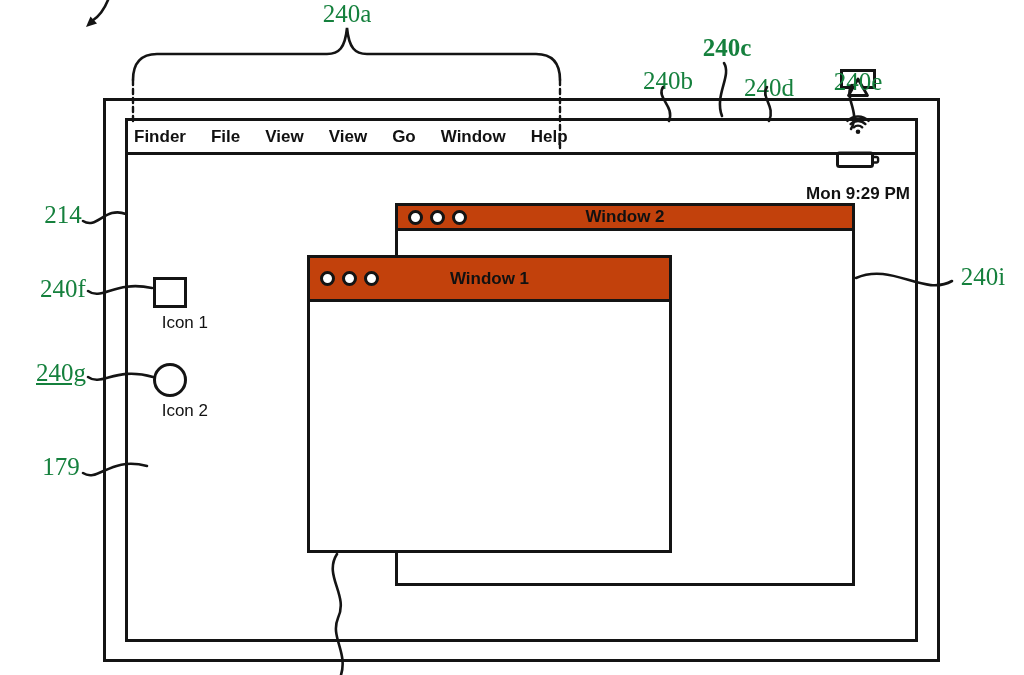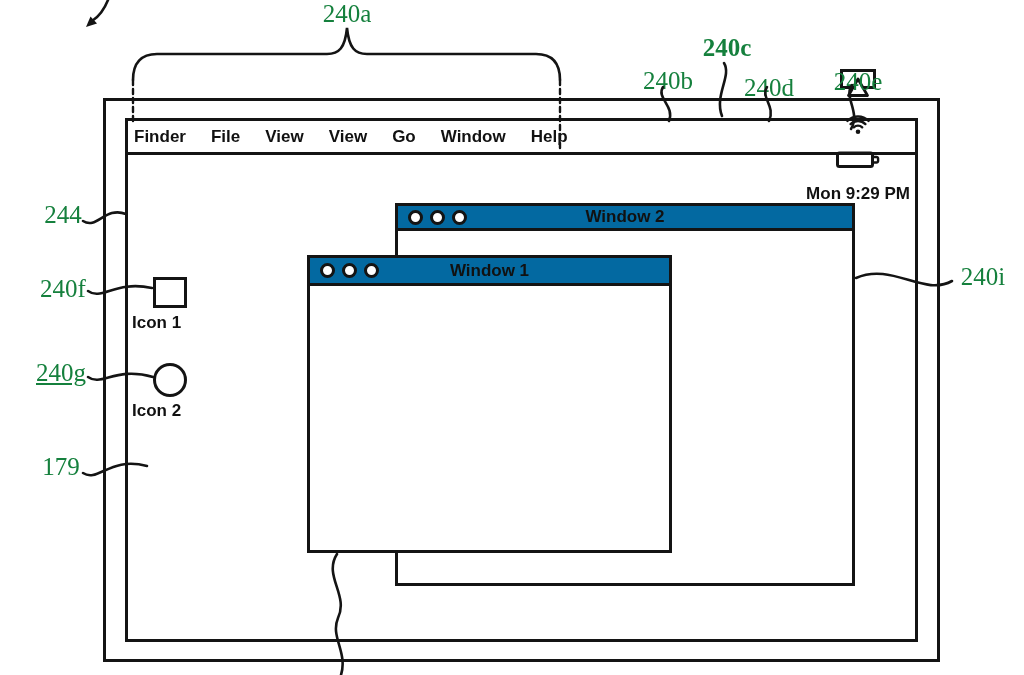--- a/index.html
+++ b/index.html
@@ -13,28 +13,28 @@
   .desktop{left:125px;top:118px;width:793px;height:524px;border:3px solid #141414;background:#fff;}
   
   .menubar{left:125px;top:118px;width:793px;height:37px;border:3px solid #141414;
            background:#fff;display:flex;align-items:center;justify-content:space-between;}
   .menu-items{display:flex;gap:25px;padding-left:6px;font-weight:bold;font-size:17px;white-space:nowrap;}
   .status{display:flex;align-items:center;gap:13px;padding-right:5px;flex-direction:column;}
   .clock{font-weight:bold;font-size:17px;white-space:nowrap;}
   
   .window{border:3px solid #141414;background:#fff;}
   .titlebar{box-sizing:border-box;border-bottom:3px solid #141414;position:relative;
-            display:flex;align-items:center;background:#0369a1;}
+            display:flex;align-items:center;background:#c2410c;}
   .dots{display:flex;gap:7px;margin-left:10px;z-index:1;}
   .dot{width:9px;height:9px;border:3px solid #141414;border-radius:50%;background:#fff;}
   .wtitle{position:absolute;left:0;right:0;text-align:center;font-weight:bold;font-size:17px;}
   
   .dicon-square{left:153px;top:277px;width:34px;height:31px;border:3px solid #141414;background:#fff;}
   .dicon-circle{left:153px;top:363px;width:34px;height:34px;border:3px solid #141414;border-radius:50%;background:#fff;}
-  .dicon-label{position:absolute;width:76px;text-align:left;font-weight:bold;font-size:17px;}
+  .dicon-label{position:absolute;width:76px;text-align:right;font-weight:normal;font-size:17px;}
   
   #overlay{position:absolute;left:0;top:0;width:1024px;height:675px;pointer-events:none;}
   #overlay path{fill:none;stroke:#141414;stroke-width:2.6px;stroke-linecap:round;}
   #overlay .dash{stroke-dasharray:5 4;stroke-width:2.4px;}
   #overlay .fill{fill:#141414;stroke:none;}
 </style>
 </head>
 <body>
 
 <div id="fig">
@@ -78,42 +78,42 @@
         <span class="dot"></span>
         <span class="dot"></span>
         <span class="dot"></span>
       </span>
       <span class="wtitle">Window 2</span>
     </div>
     <div></div>
   </div>
 
   <div class="abs window" style="left:307px;top:255px;width:365px;height:298px;">
-    <div class="titlebar" style="height:28px;">
+    <div class="titlebar" style="height:44px;">
       <span class="dots">
         <span class="dot"></span>
         <span class="dot"></span>
         <span class="dot"></span>
       </span>
       <span class="wtitle">Window 1</span>
     </div>
     <div></div>
   </div>
 
   <div class="abs dicon-square"></div>
   <div class="dicon-label" style="left:132px;top:313px;">Icon 1</div>
   <div class="abs dicon-circle"></div>
   <div class="dicon-label" style="left:132px;top:401px;">Icon 2</div>
 
   <div class="ref" style="left:316px;top:1px;width:62px;">240a</div>
   <div class="ref" style="left:639px;top:60px;width:58px;margin-top:8px;">240b</div>
   <div class="ref" style="left:698px;top:35px;width:58px;font-weight:bold;">240c</div>
   <div class="ref" style="left:740px;top:75px;width:58px;">240d</div>
   <div class="ref" style="left:829px;top:56px;width:58px;margin-top:13px;">240e</div>
-  <div class="ref" style="left:36px;top:202px;width:54px;">244</div>
+  <div class="ref" style="left:36px;top:202px;width:54px;">214</div>
   <div class="ref" style="left:34px;top:276px;width:58px;">240f</div>
   <div class="ref" style="left:32px;top:360px;width:58px;text-decoration:underline;">240g</div>
   <div class="ref" style="left:34px;top:454px;width:54px;">179</div>
   <div class="ref" style="left:951px;top:264px;width:64px;">240i</div>
 
   <svg id="overlay">
 
     <path d="M 108 0 C 104 10 100 16 92 21"></path>
     <polygon class="fill" points="86,27 97,23.5 90.5,16.5"></polygon>
 

